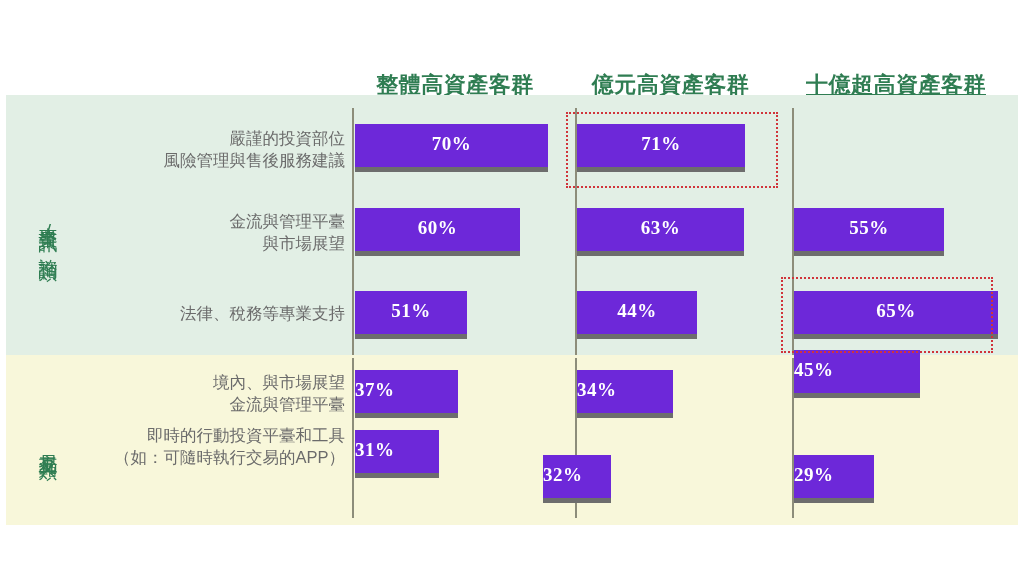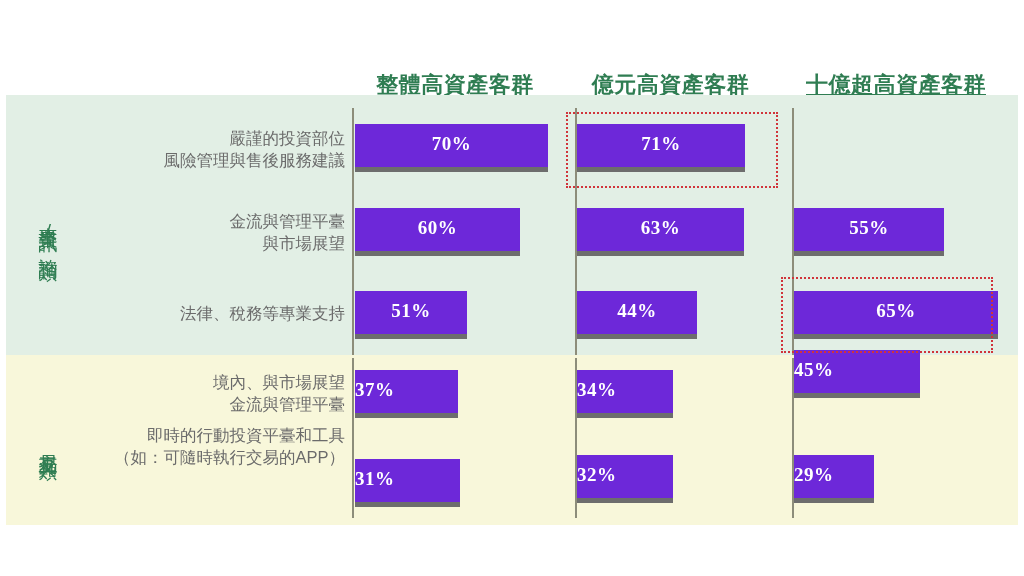--- a/index.html
+++ b/index.html
@@ -175,24 +175,24 @@
   <div class="bar leftlab" style="left:355px; top:370px; width:103px">
     <span class="val">37%</span>
   </div>
   <div class="bar leftlab" style="left:577px; top:370px; width:96px">
     <span class="val">34%</span>
   </div>
   <div class="bar leftlab" style="left:794px; top:350px; width:126px">
     <span class="val">45%</span>
   </div>
 
-  <div class="bar leftlab" style="left:355px; top:459px; width:105px">
+  <div class="bar leftlab" style="left:355px; top:430px; width:84px">
     <span class="val">31%</span>
   </div>
-  <div class="bar leftlab" style="left:577px; top:455px; width:96px">
+  <div class="bar leftlab" style="left:543px; top:455px; width:68px">
     <span class="val">32%</span>
   </div>
   <div class="bar leftlab" style="left:794px; top:455px; width:80px">
     <span class="val">29%</span>
   </div>
 
   <div class="highlight" style="left:566px; top:112px; width:212px; height:76px"></div>
   <div class="highlight" style="left:781px; top:277px; width:212px; height:76px"></div>
 
 </div>

